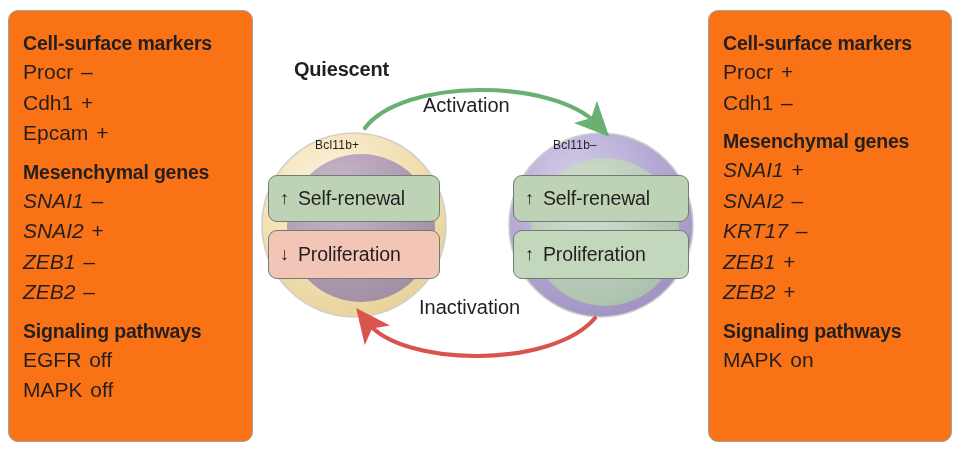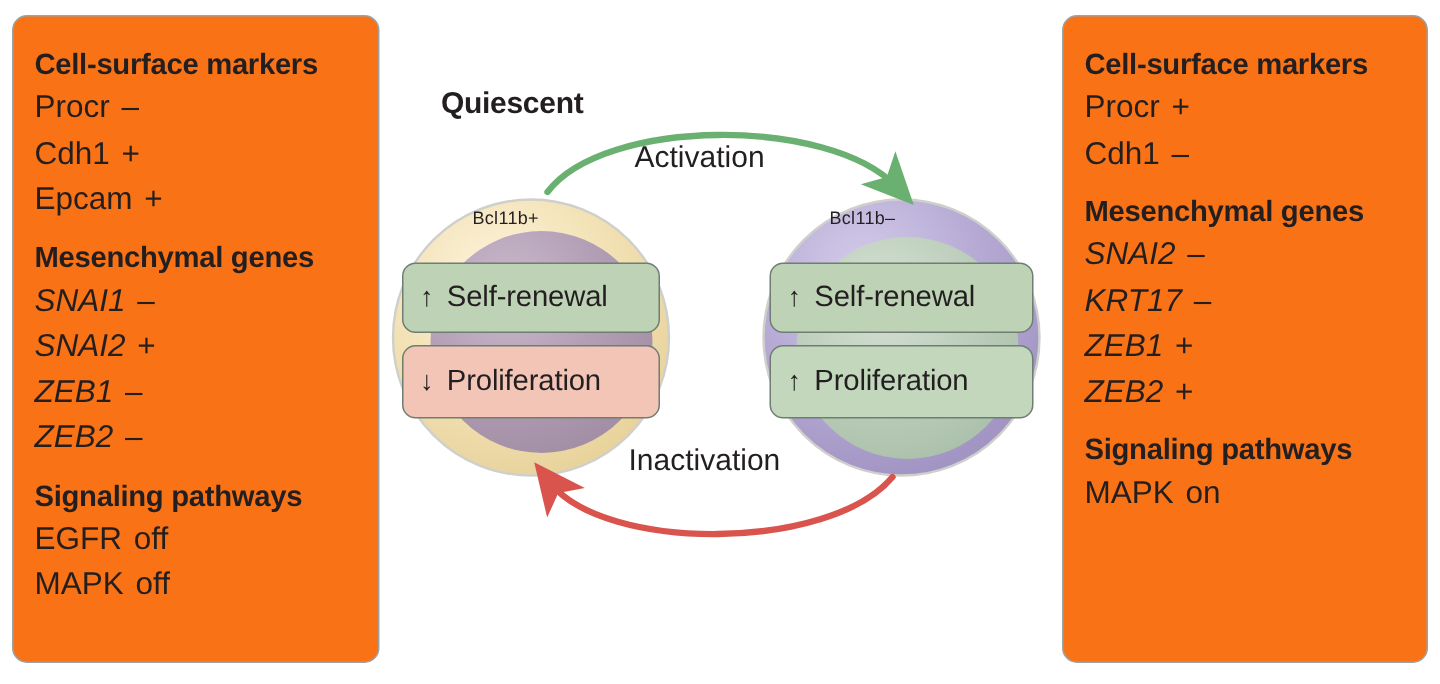--- a/index.html
+++ b/index.html
@@ -214,20 +214,21 @@
 
 <div class="panel" id="panel-right">
   <div class="panel-inner">
       <div class="grp">
         <div class="hdr">Cell-surface markers</div>
         <div class="row"><span>Procr</span><span class="sign"> +</span></div>
         <div class="row"><span>Cdh1</span><span class="sign"> –</span></div>
       </div>
       <div class="grp">
         <div class="hdr">Mesenchymal genes</div>
+        <div class="row"><span class="gene">SNAI1</span><span class="sign"> +</span></div>
         <div class="row"><span class="gene">SNAI2</span><span class="sign"> –</span></div>
         <div class="row"><span class="gene">KRT17</span><span class="sign"> –</span></div>
         <div class="row"><span class="gene">ZEB1</span><span class="sign"> +</span></div>
         <div class="row"><span class="gene">ZEB2</span><span class="sign"> +</span></div>
       </div>
       <div class="grp">
         <div class="hdr">Signaling pathways</div>
         <div class="row"><span>MAPK</span><span class="sign"> on</span></div>
       </div>
     </div>

